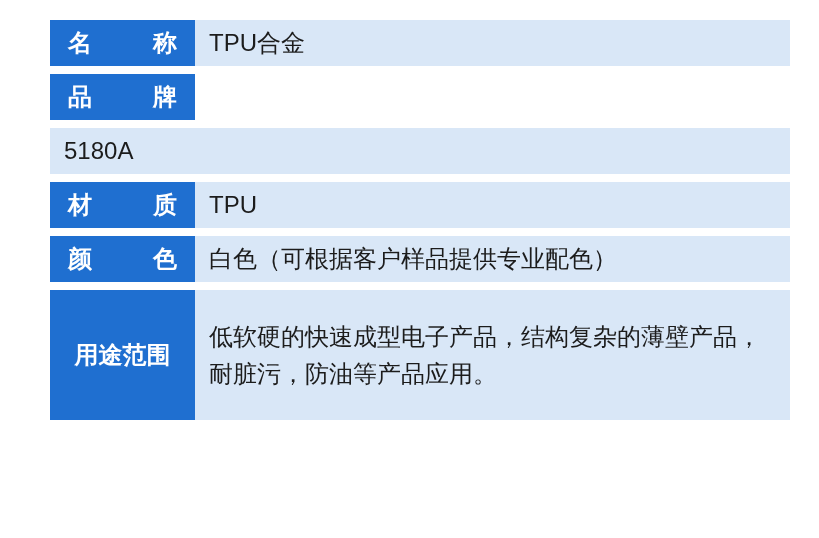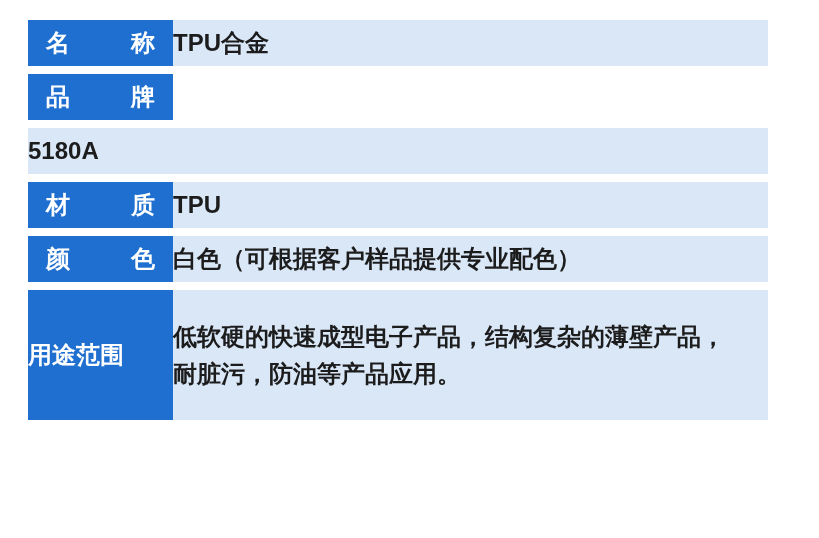--- a/index.html
+++ b/index.html
@@ -8,21 +8,21 @@
     background: #ffffff;
   }
   body {
     width: 819px;
     height: 538px;
     font-family: "Liberation Sans", sans-serif;
     overflow: hidden;
   }
   #spec-table {
     position: absolute;
-    left: 28px;
+    left: 50px;
     top: 20px;
     width: 740px;
   }
   .spec-row {
     display: flex;
     align-items: stretch;
     margin-bottom: 8px;
   }
   .spec-label {
     width: 145px;
@@ -33,36 +33,37 @@
     font-weight: bold;
     display: flex;
     align-items: center;
     justify-content: center;
     letter-spacing: 0;
     box-sizing: border-box;
   }
   .spec-label span {
     display: inline-block;
     width: 100%;
+    text-align: center;
   }
   .label-spread span {
     text-align: justify;
     text-align-last: justify;
     padding: 0 18px;
     box-sizing: border-box;
   }
   .spec-value {
     flex: 1 1 auto;
     background: #d9e7f7;
     color: #1c1c1c;
     font-size: 24px;
     display: flex;
     align-items: center;
+    padding-left: 14px;
     box-sizing: border-box;
-    font-weight: bold;
   }
   .row-standard .spec-label,
   .row-standard .spec-value {
     height: 46px;
   }
   .row-tall {
     margin-bottom: 0;
   }
   .row-tall .spec-label,
   .row-tall .spec-value {

